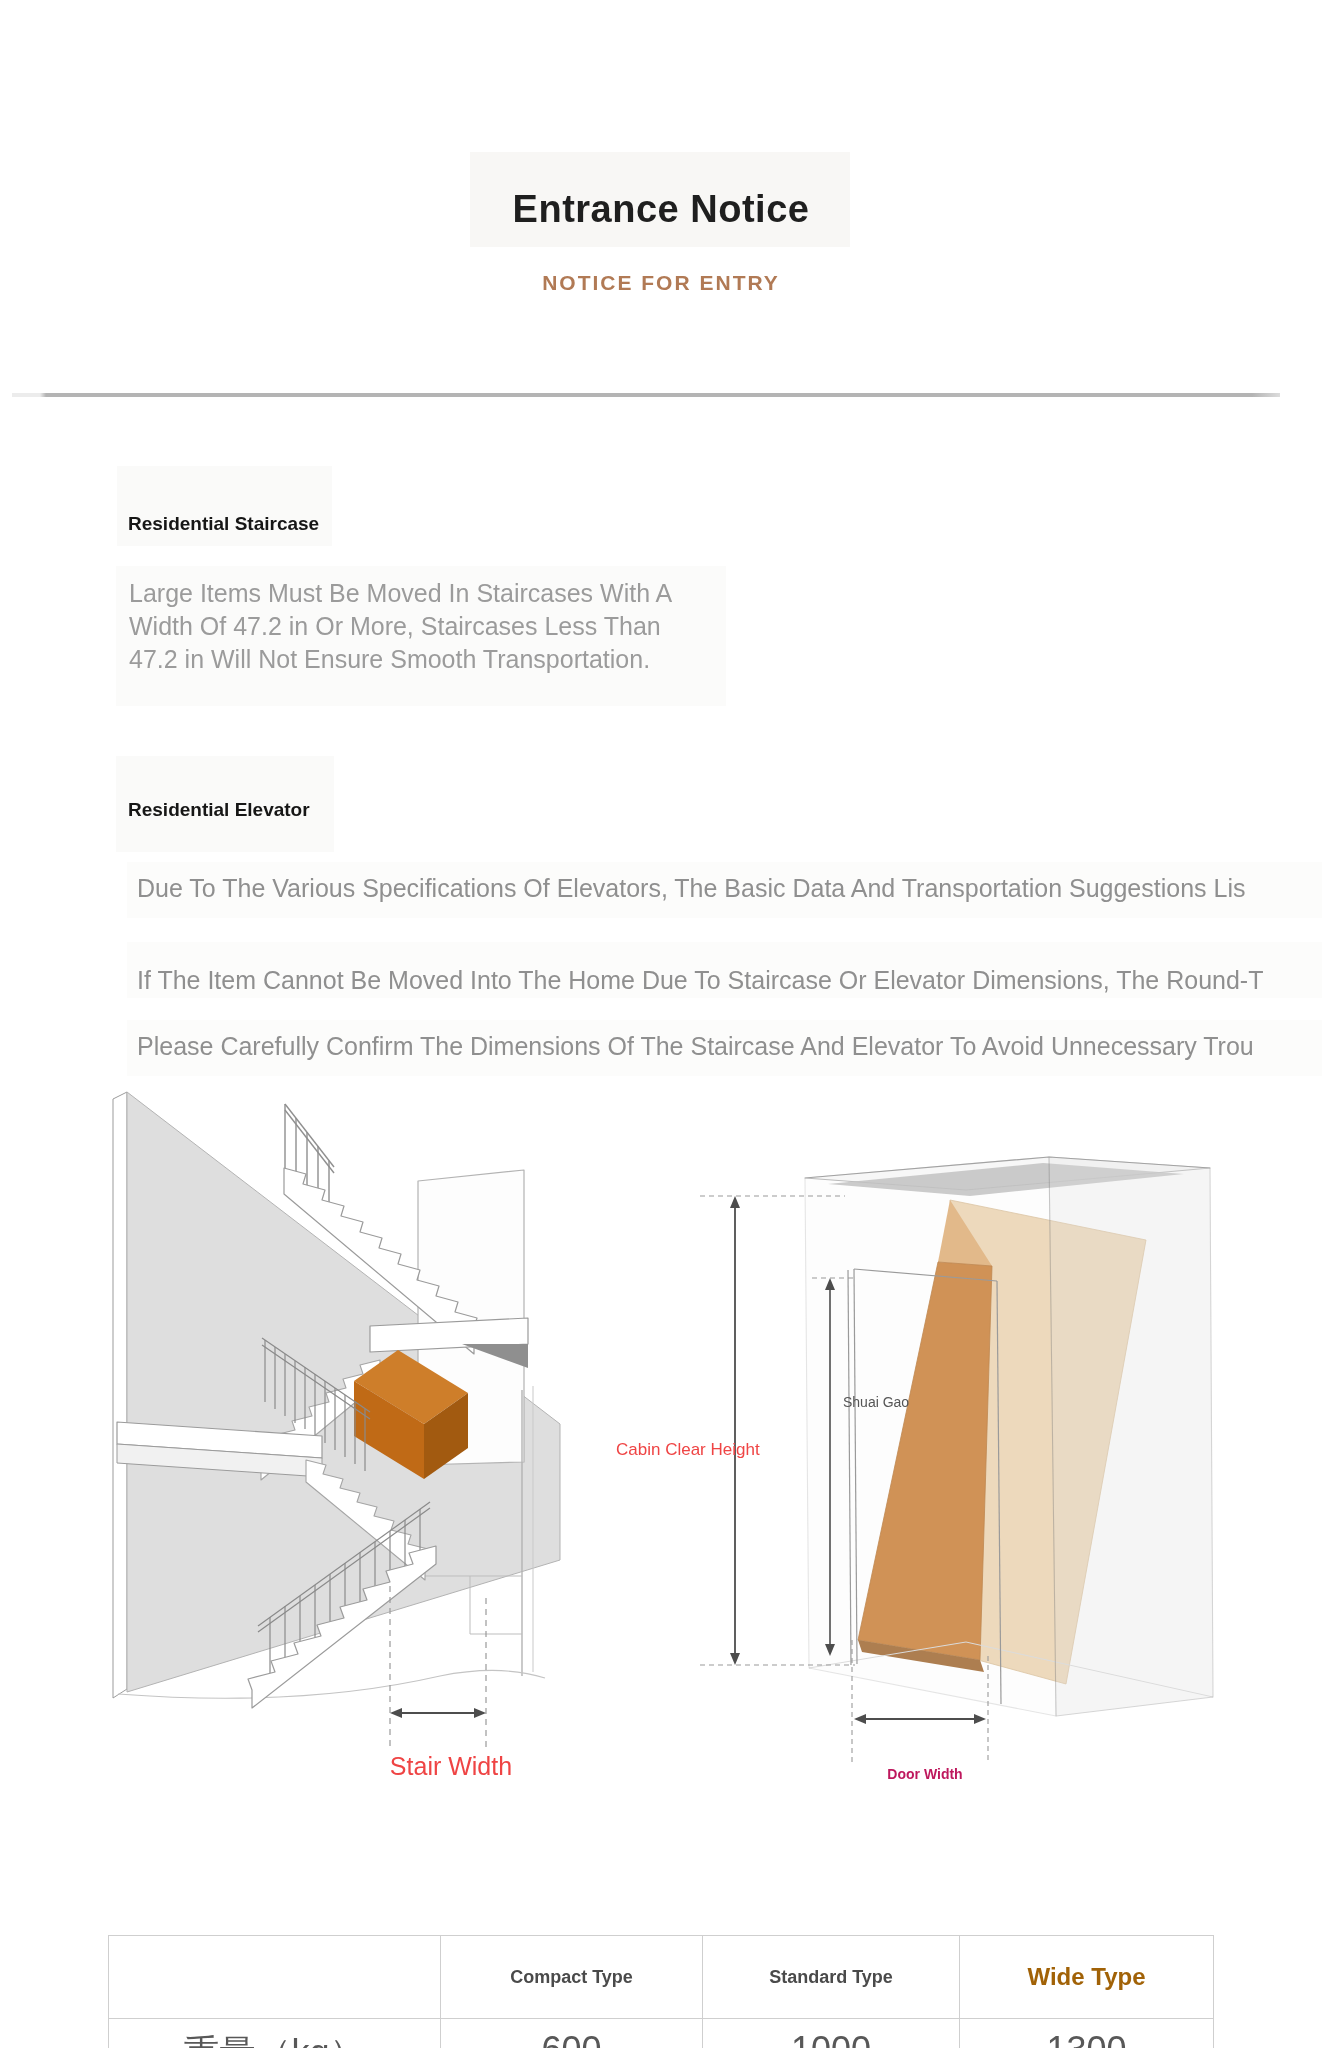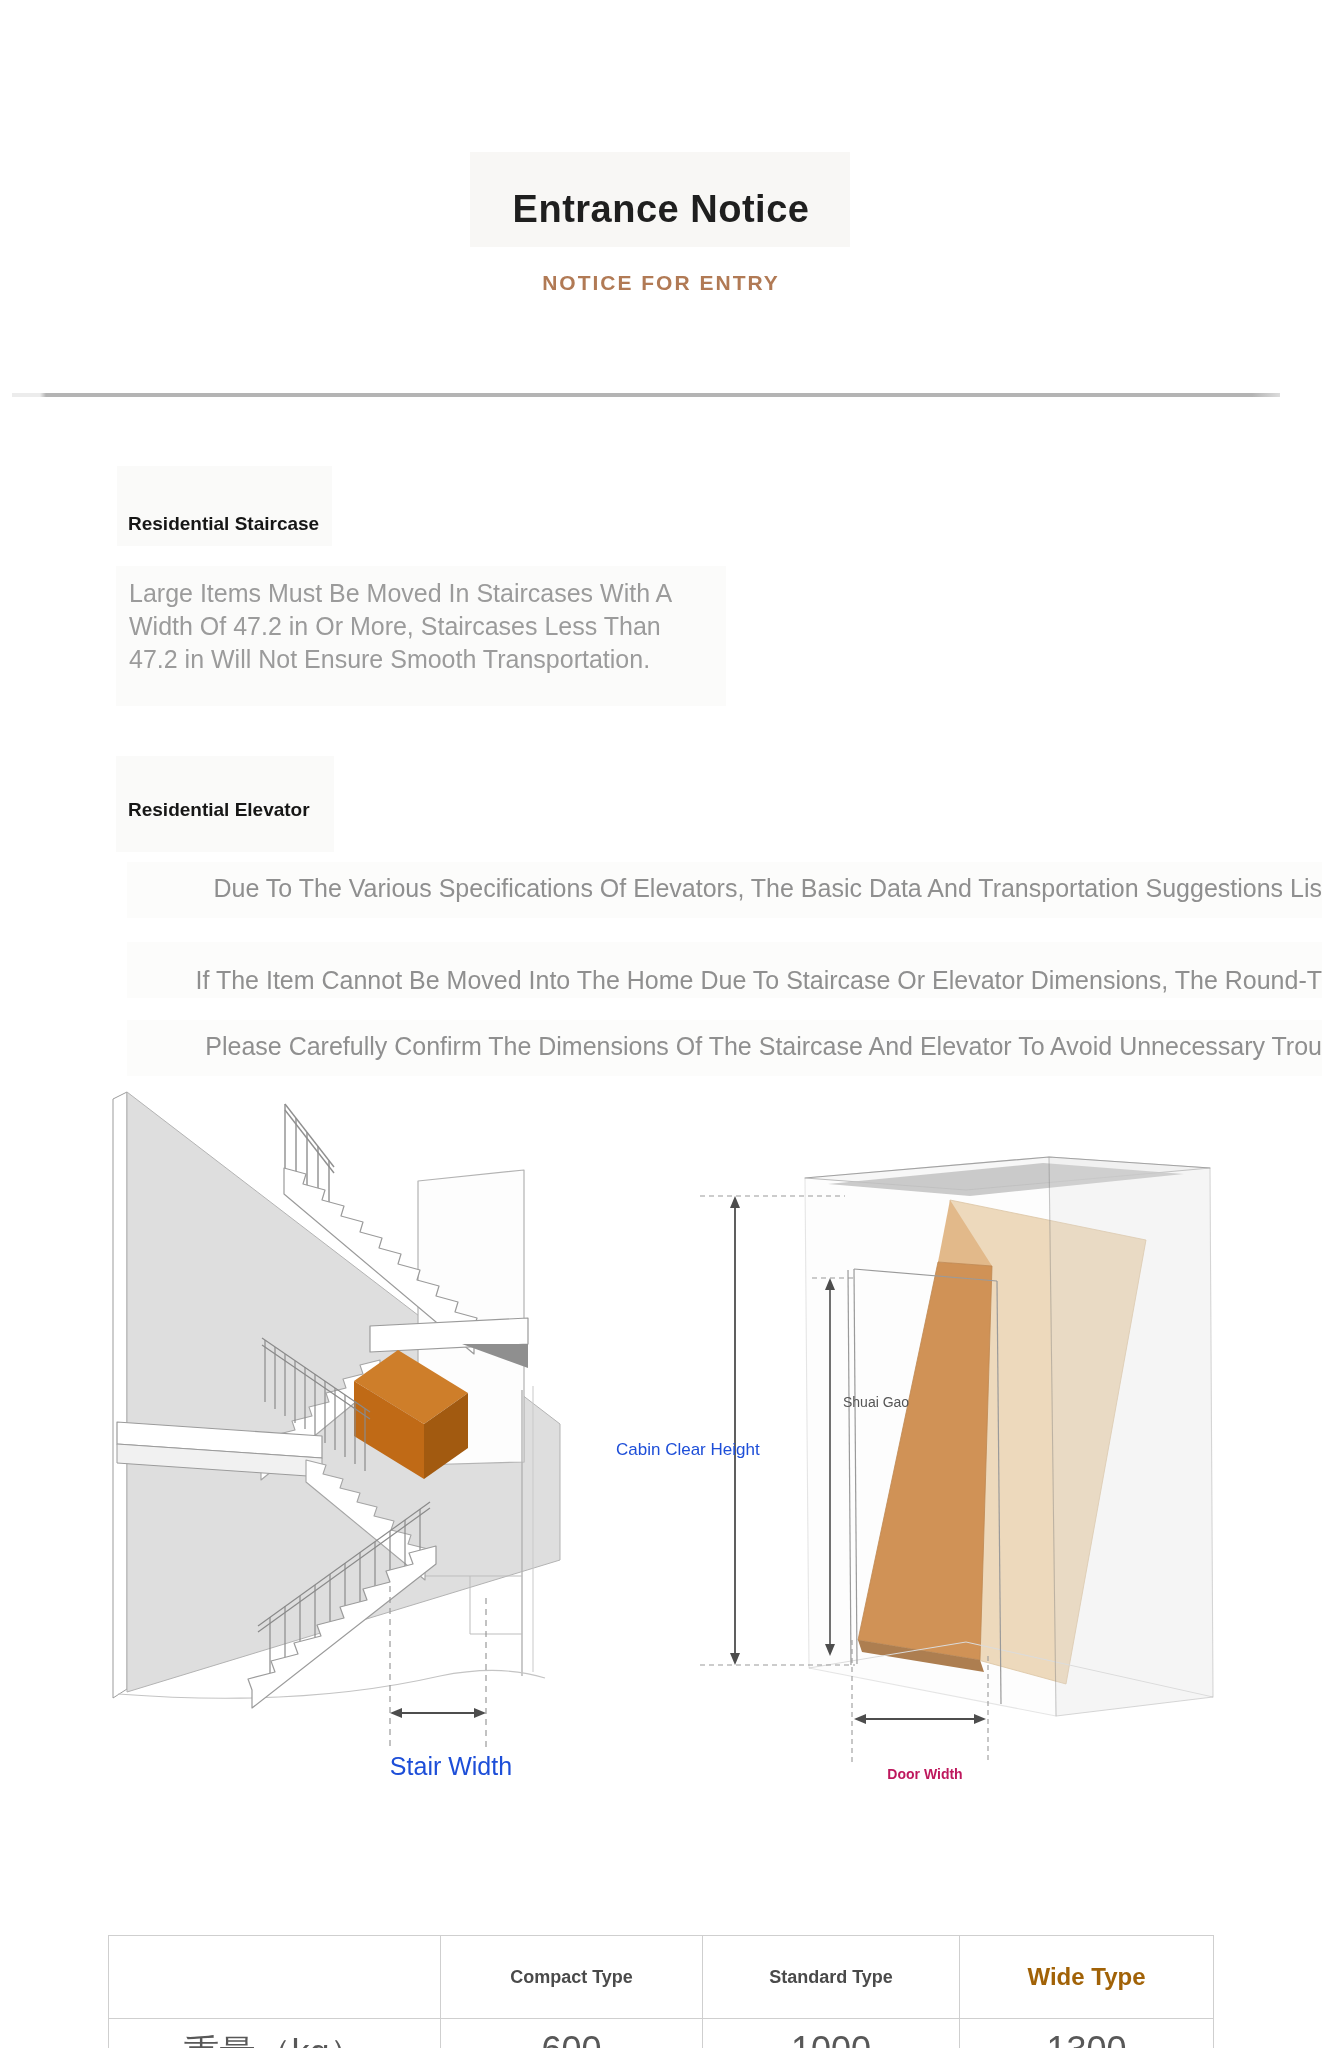--- a/index.html
+++ b/index.html
@@ -11,24 +11,24 @@
          color:#1f1f1f;letter-spacing:.5px;z-index:2;}
   .subtitle{top:271px;left:0;width:1322px;text-align:center;font-size:21px;font-weight:bold;
             color:#b17a55;letter-spacing:2px;z-index:2;}
   .divider{top:393px;left:12px;width:1268px;height:4px;z-index:1;
            background:linear-gradient(90deg,#ececec 0,#ececec 28px,#b4b4b4 34px,#b4b4b4 1240px,#dcdcdc 1268px);}
   .sec-heading{font-size:19px;font-weight:bold;color:#161616;z-index:2;}
   .h-stair{top:513px;left:128px;}
   .h-elev{top:799px;left:128px;}
   .para{top:577px;left:129px;width:640px;font-size:25px;line-height:33px;color:#9b9b9b;z-index:2;}
   .bullet{left:137px;width:1185px;font-size:25px;color:#8f8f8f;white-space:nowrap;
-          overflow:hidden;z-index:2;text-align:right;}
+          overflow:hidden;z-index:2;}
   .b1{top:874px;} .b2{top:954px;margin-top:12px;} .b3{top:1032px;}
   .diagram-svg{top:0;left:0;width:1322px;height:2048px;z-index:1;}
-  .lbl{z-index:3;color:#1d4ed8;}
+  .lbl{z-index:3;color:#ef4444;}
   .lbl-stair{top:1752px;left:365px;width:172px;text-align:center;font-size:25px;}
   .lbl-cabin{top:1440px;left:616px;font-size:17px;white-space:nowrap;}
   .lbl-inner{top:1394px;left:843px;font-size:14px;color:#555;}
   .lbl-door{top:1766px;left:858px;width:134px;text-align:center;font-size:14px;font-weight:bold;color:#be185d;}
   table.spec{position:absolute;top:1935px;left:108px;width:1105px;border-collapse:collapse;
              table-layout:fixed;z-index:2;background:#fff;}
   table.spec col.c1{width:332px;} table.spec col.c2{width:262px;}
   table.spec col.c3{width:257px;} table.spec col.c4{width:254px;}
   table.spec th,table.spec td{border:1px solid #cfcfcf;text-align:center;}
   table.spec tr.hdr{height:83px;}

